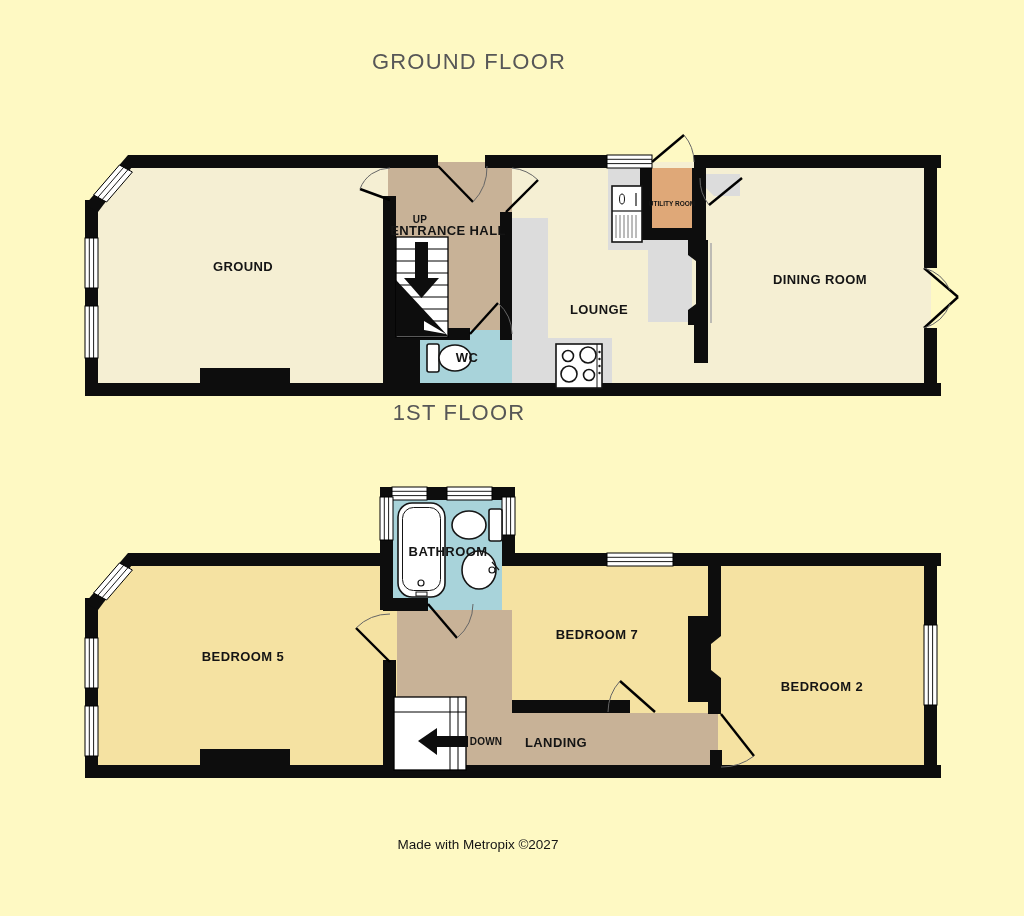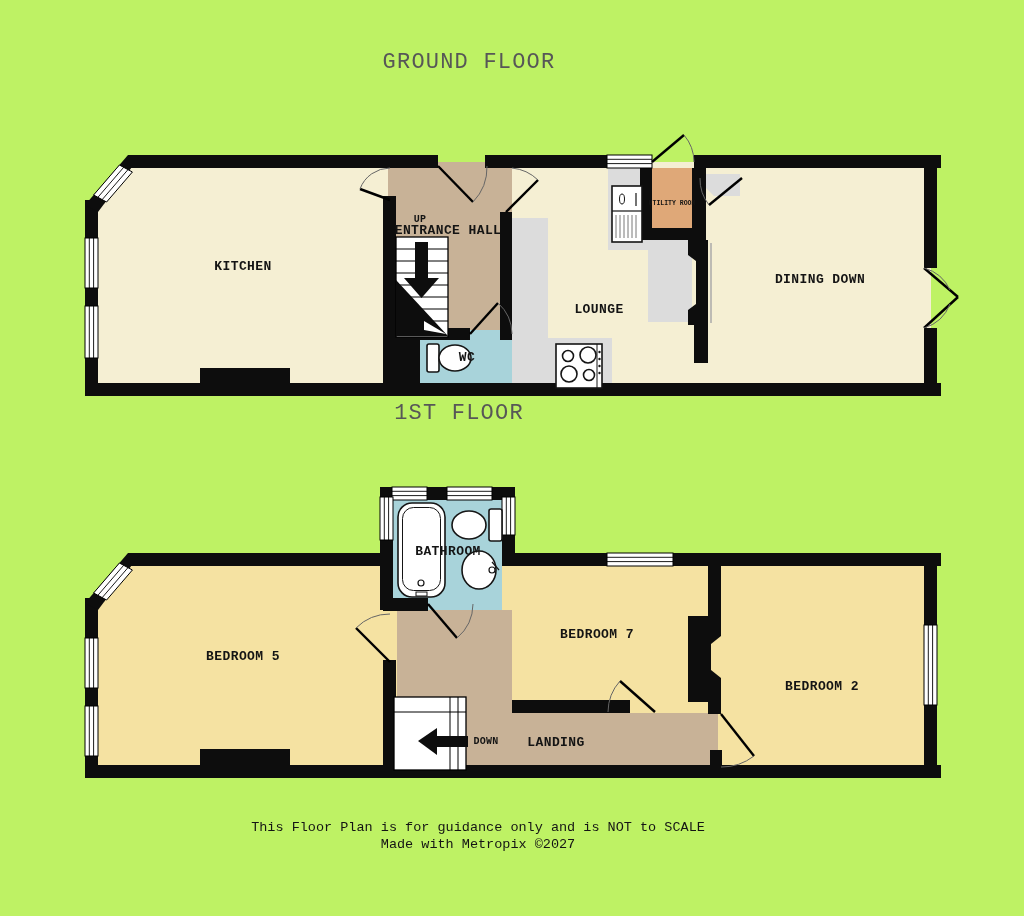--- a/index.html
+++ b/index.html
@@ -1,17 +1,17 @@
 <!DOCTYPE html>
 <html style="--wall: #0d0d0d; --room-cream: #f5efd3; --room-yellow: #f5e2a2; --hall-tan: #c8b297; --wet-blue: #a8d3da; --utility-orange: #dfa878; --counter-gray: #dcdcdc; --title-gray: #575757; --text-black: #141414;"><head>
 <meta charset="utf-8">
 <style>
   html,body{margin:0;padding:0;background:#fff;}
-  #stage{position:relative;width:1024px;height:916px;background:#bef264;overflow:hidden;
-         font-family:Liberation Mono, monospace;}
+  #stage{position:relative;width:1024px;height:916px;background:#fef9c3;overflow:hidden;
+         font-family:Liberation Sans, sans-serif;}
   #plan-svg{position:absolute;left:0;top:0;}
   
   .wallf{fill:var(--wall,#0d0d0d);}
   .cream{fill:var(--room-cream,#f5efd3);}
   .yellow{fill:var(--room-yellow,#f5e2a2);}
   .tan{fill:var(--hall-tan,#c8b297);}
   .blue{fill:var(--wet-blue,#a8d3da);}
   .orange{fill:var(--utility-orange,#dfa878);}
   .gray{fill:var(--counter-gray,#dcdcdc);}
   .win{fill:#fff;stroke:#000;stroke-width:1;}
@@ -291,31 +291,30 @@
     <g>
       <line class="leaf" x1="721" y1="714" x2="754" y2="756"></line>
       <path class="arc" d="M 754,756 A 53,53 0 0 1 721,767"></path>
     </g>
   </g>
 </svg>
 
   <div class="title" style="left:469px;top:62px">GROUND FLOOR</div>
   <div class="title" style="left:459px;top:413px">1ST FLOOR</div>
 
-  <div class="lbl" style="left:243px;top:266px">KITCHEN</div>
+  <div class="lbl" style="left:243px;top:266px">GROUND</div>
   <div class="lbl sm" style="left:420px;top:219px">UP</div>
   <div class="lbl" style="left:448px;top:230px">ENTRANCE HALL</div>
   <div class="lbl" style="left:467px;top:357px">WC</div>
   <div class="lbl" style="left:599px;top:309px">LOUNGE</div>
   <div class="lbl tiny" style="left:672px;top:203px">UTILITY ROOM</div>
-  <div class="lbl" style="left:820px;top:279px">DINING DOWN</div>
+  <div class="lbl" style="left:820px;top:279px">DINING ROOM</div>
 
   <div class="lbl" style="left:448px;top:551px">BATHROOM</div>
   <div class="lbl" style="left:243px;top:656px">BEDROOM 5</div>
   <div class="lbl" style="left:597px;top:634px">BEDROOM 7</div>
   <div class="lbl" style="left:822px;top:686px">BEDROOM 2</div>
   <div class="lbl sm" style="left:486px;top:741px">DOWN</div>
   <div class="lbl" style="left:556px;top:742px">LANDING</div>
 
-  <div class="footer-line" style="left:478px;top:827px">This Floor Plan is for guidance only and is NOT to SCALE</div>
   <div class="footer-line" style="left:478px;top:844px">Made with Metropix ©2027</div>
 
 </div>
 
 </body></html>

